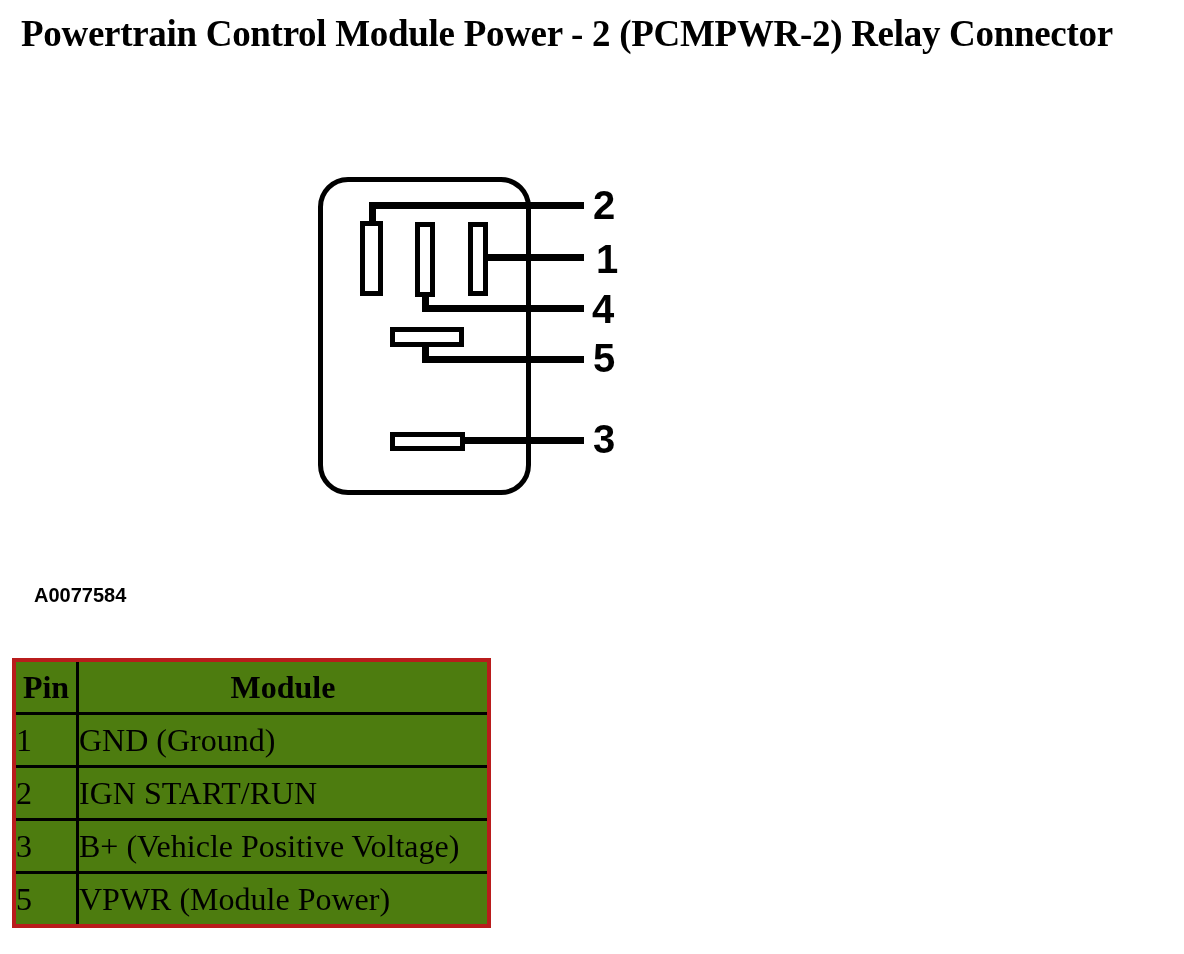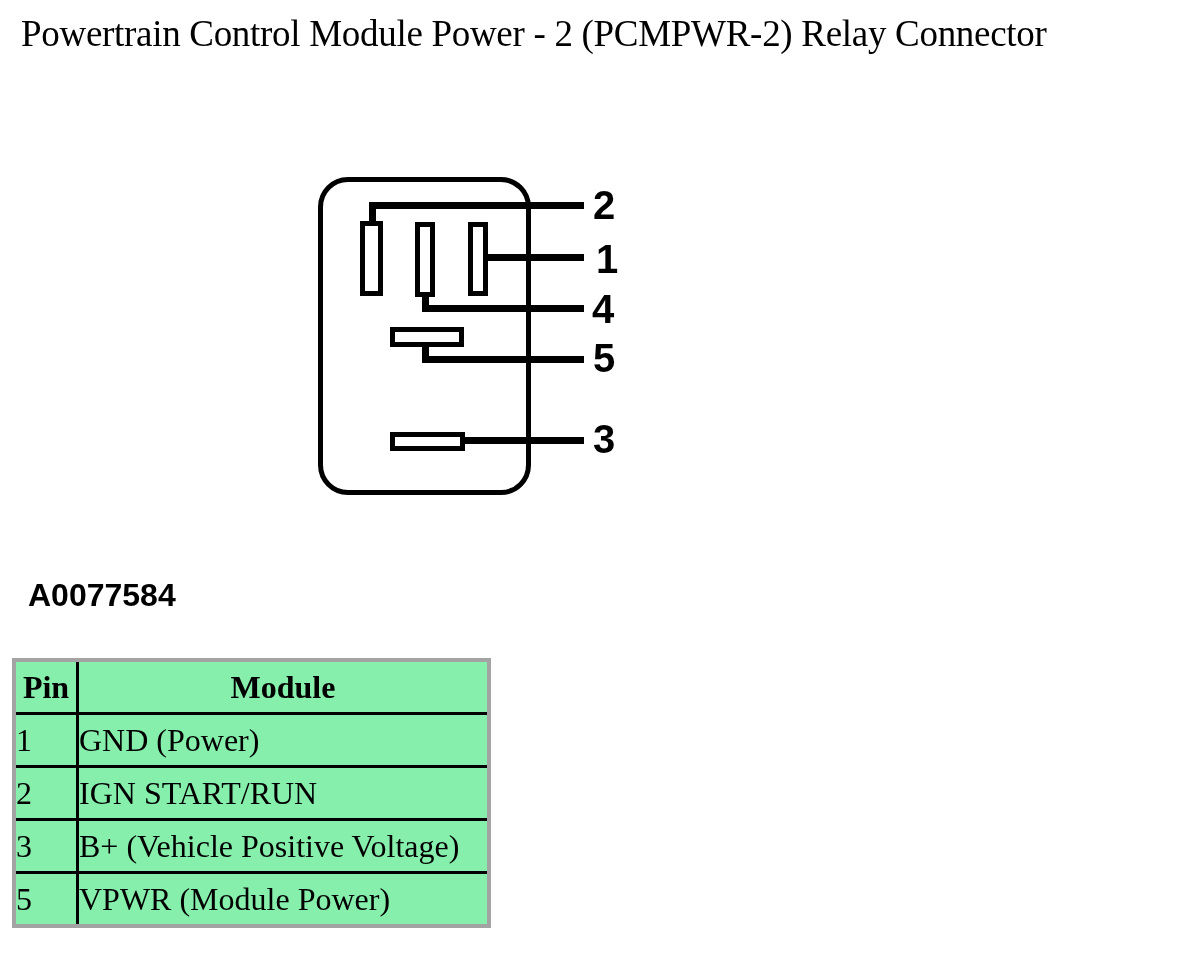--- a/index.html
+++ b/index.html
@@ -17,21 +17,21 @@
     font-family: "Liberation Serif", serif;
   }
 
   
   .title {
     position: absolute;
     left: 21px;
     top: 13px;
     margin: 0;
     font-family: "Liberation Serif", serif;
-    font-weight: normal;
+    font-weight: bold;
     font-size: 37px;
     line-height: 42px;
     white-space: nowrap;
     letter-spacing: -0.3px;
   }
 
   
   .diagram {
     position: absolute;
     left: 0;
@@ -84,36 +84,36 @@
   }
   .lbl-2 { left: 593px; top: 185px; }
   .lbl-1 { left: 596px; top: 239px; }
   .lbl-4 { left: 592px; top: 289px; }
   .lbl-5 { left: 593px; top: 338px; }
   .lbl-3 { left: 593px; top: 419px; }
 
   
   .figure-label {
     position: absolute;
-    left: 28px;
+    left: 34px;
     top: 578px;
     font-family: "Liberation Sans", sans-serif;
     font-weight: bold;
-    font-size: 32px;
+    font-size: 20px;
     line-height: 34px;
   }
 
   
   .pin-table {
     position: absolute;
     left: 12px;
     top: 658px;
     border-collapse: collapse;
-    border: 4px solid #a3a3a3;
-    background: #86efac;
+    border: 4px solid #b91c1c;
+    background: #4d7c0f;
     font-family: "Liberation Serif", serif;
     font-size: 32px;
     color: #000;
   }
   .pin-table th,
   .pin-table td {
     border: 3px solid #000;
     height: 50px;
     vertical-align: middle;
     padding: 0;
@@ -162,21 +162,21 @@
   <table class="pin-table">
     <thead>
       <tr>
         <th class="col-pin">Pin</th>
         <th class="col-circuit">Module</th>
       </tr>
     </thead>
     <tbody>
       <tr>
         <td class="pin-cell">1</td>
-        <td class="circuit-cell">GND (Power)</td>
+        <td class="circuit-cell">GND (Ground)</td>
       </tr>
       <tr>
         <td class="pin-cell">2</td>
         <td class="circuit-cell">IGN START/RUN</td>
       </tr>
       <tr>
         <td class="pin-cell">3</td>
         <td class="circuit-cell">B+ (Vehicle Positive Voltage)</td>
       </tr>
       <tr>

